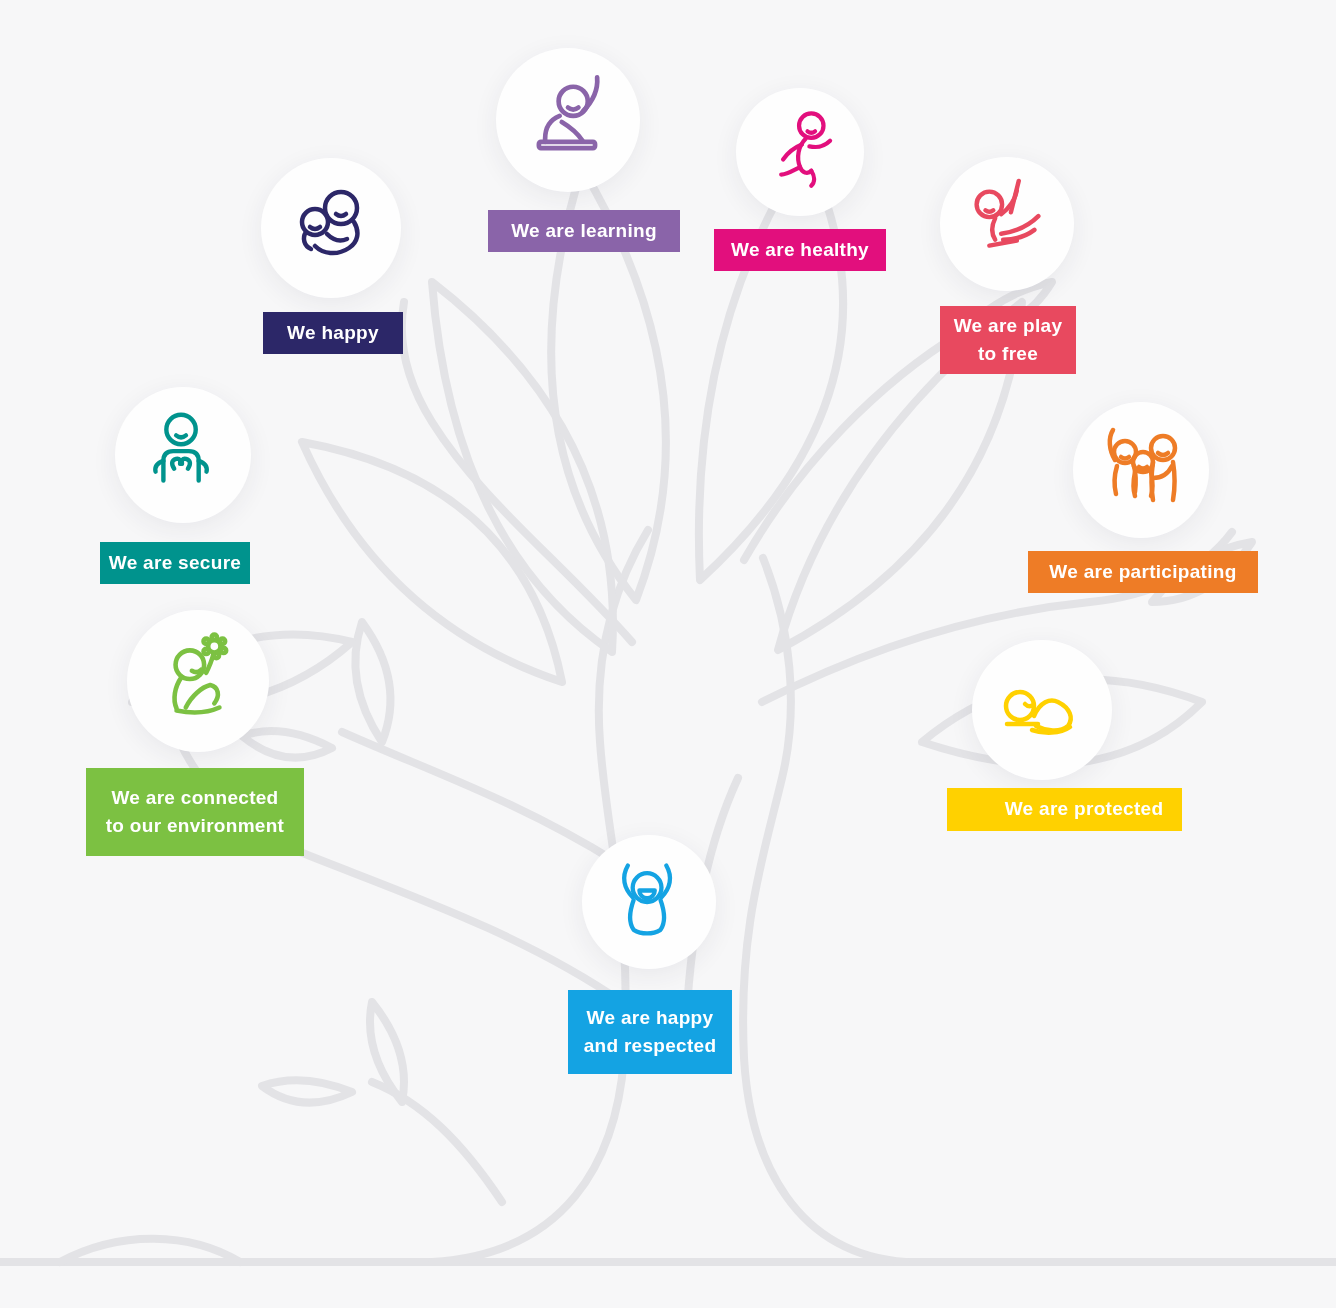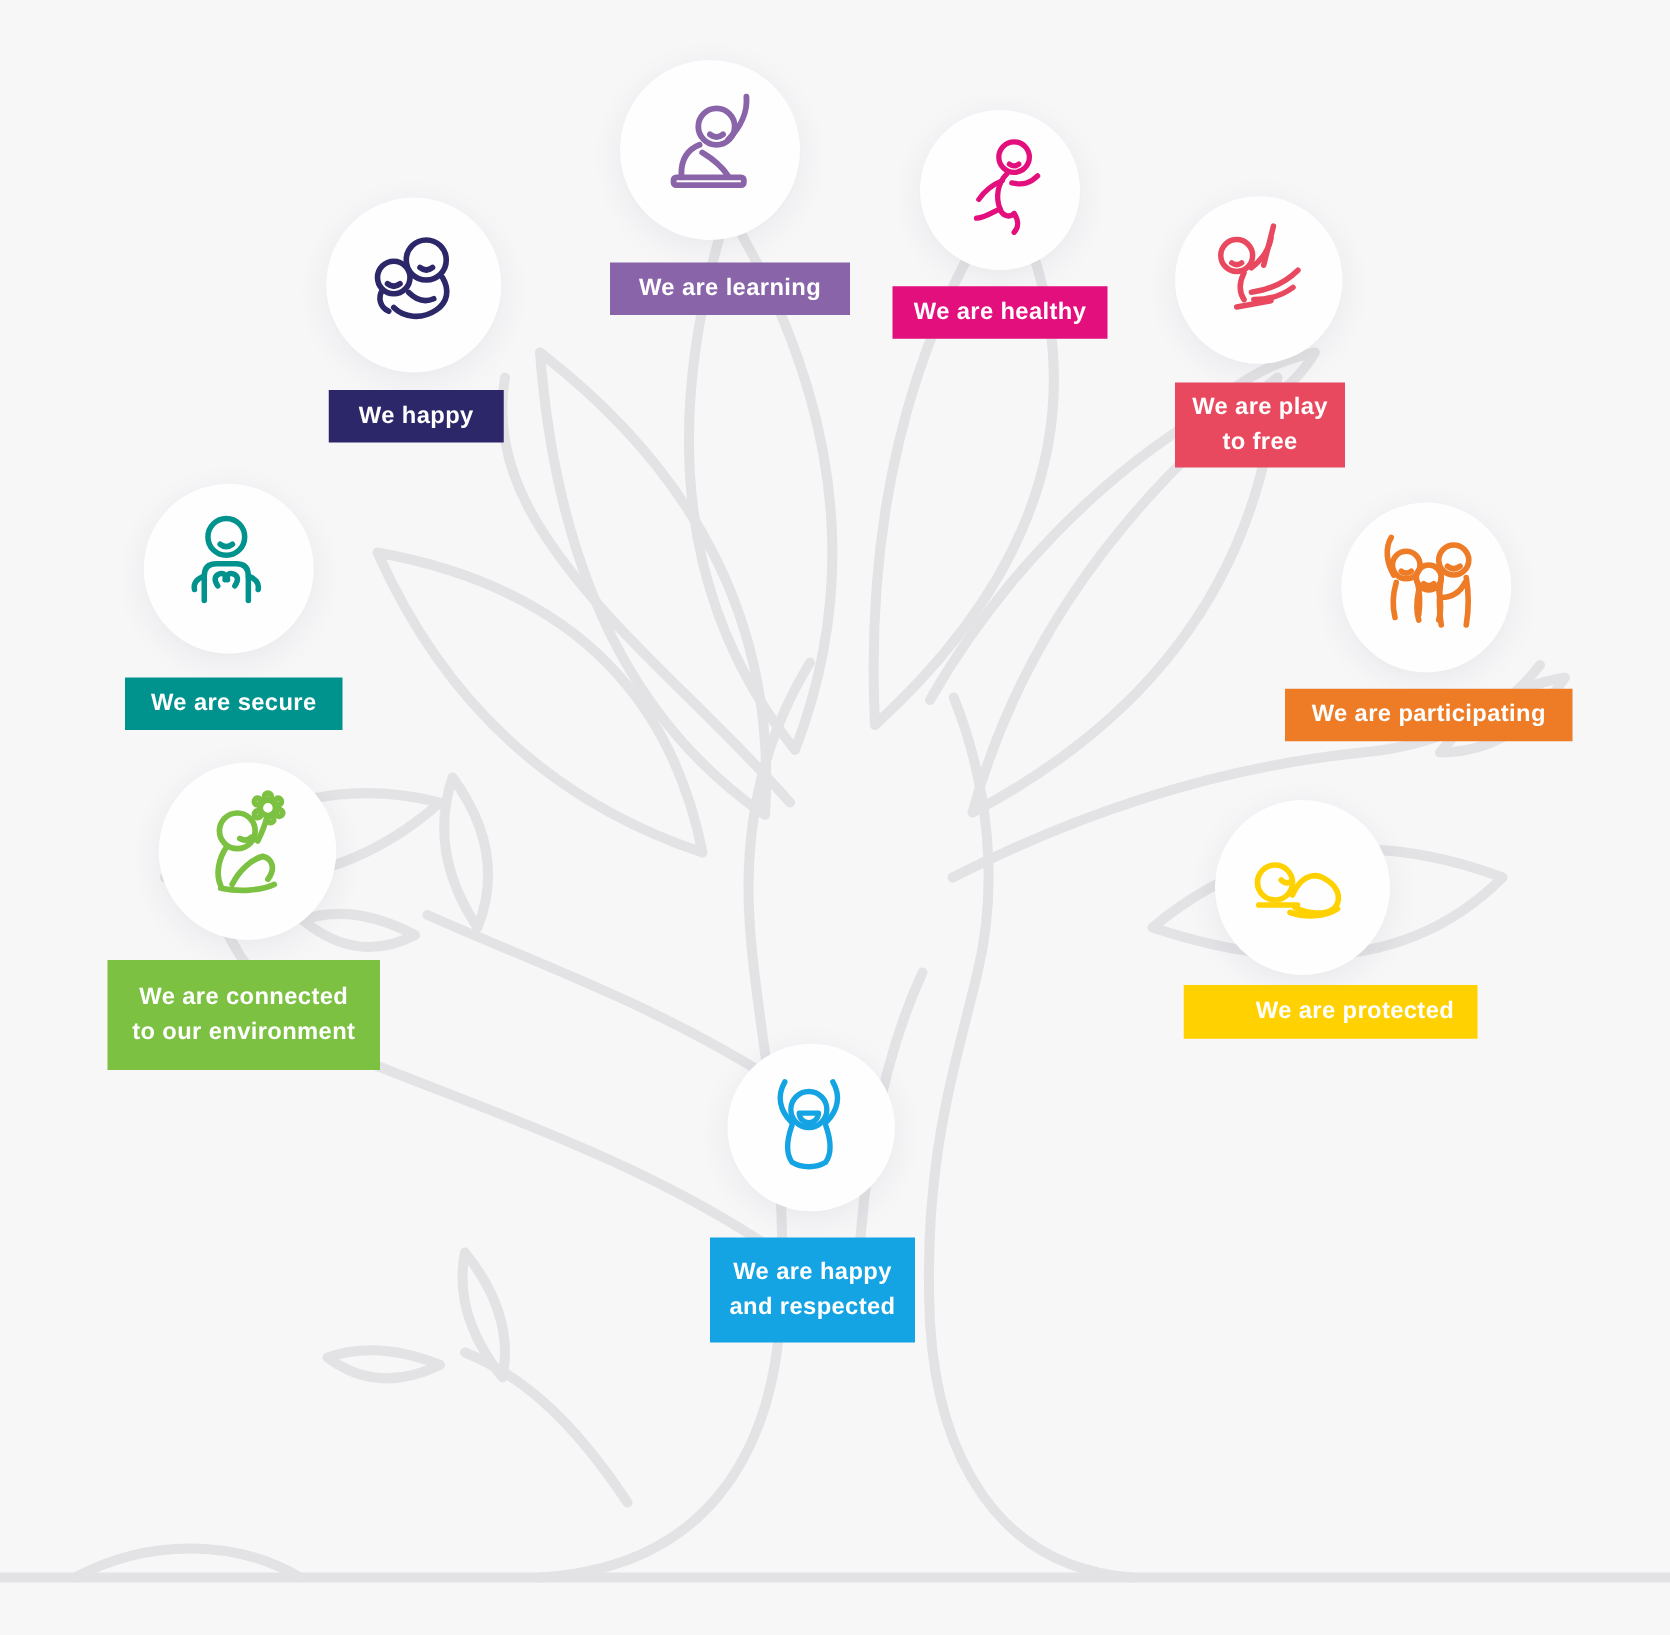--- a/index.html
+++ b/index.html
@@ -124,21 +124,21 @@
     <svg width="98" height="98" viewBox="0 0 100 100" fill="none" stroke="currentColor" stroke-width="4.5" stroke-linecap="round" stroke-linejoin="round" style="color: rgb(0, 147, 141);">
       <circle cx="48" cy="24" r="15"></circle>
       <path d="M 43 30 Q 48 34 53 30"></path>
       <path d="M 30 76 V 56 Q 30 46 40 46 H 56 Q 66 46 66 56 V 76"></path>
       <path d="M 30 56 C 24 58 21 62 22 67"></path>
       <path d="M 66 56 C 72 58 75 62 74 67"></path>
       <path d="M 41 64 q -5 -8 2 -10 q 5 -1 4 5"></path>
       <path d="M 55 64 q 5 -8 -2 -10 q -5 -1 -4 5"></path>
     </svg>
   </div>
-  <div class="label" style="left: 100px; top: 542px; width: 174px; height: 42px; background-color: rgb(0, 147, 141);">
+  <div class="label" style="left: 100px; top: 542px; width: 150px; height: 42px; background-color: rgb(0, 147, 141);">
     <span>We are secure</span>
   </div>
 
   <div class="circle" style="left:1073px;top:402px;width:136px;height:136px;">
     <svg width="100" height="100" viewBox="0 0 100 100" fill="none" stroke="currentColor" stroke-width="4.5" stroke-linecap="round" stroke-linejoin="round" style="color: rgb(238, 124, 38);">
       <path d="M 24 40 C 18 30 17 18 22 10"></path>
       <circle cx="34" cy="32" r="11"></circle>
       <path d="M 30 37 Q 34 40 38 37"></path>
       <path d="M 26 46 C 23 56 23 66 25 74"></path>
       <path d="M 43 46 C 45 54 45 64 44 72"></path>

